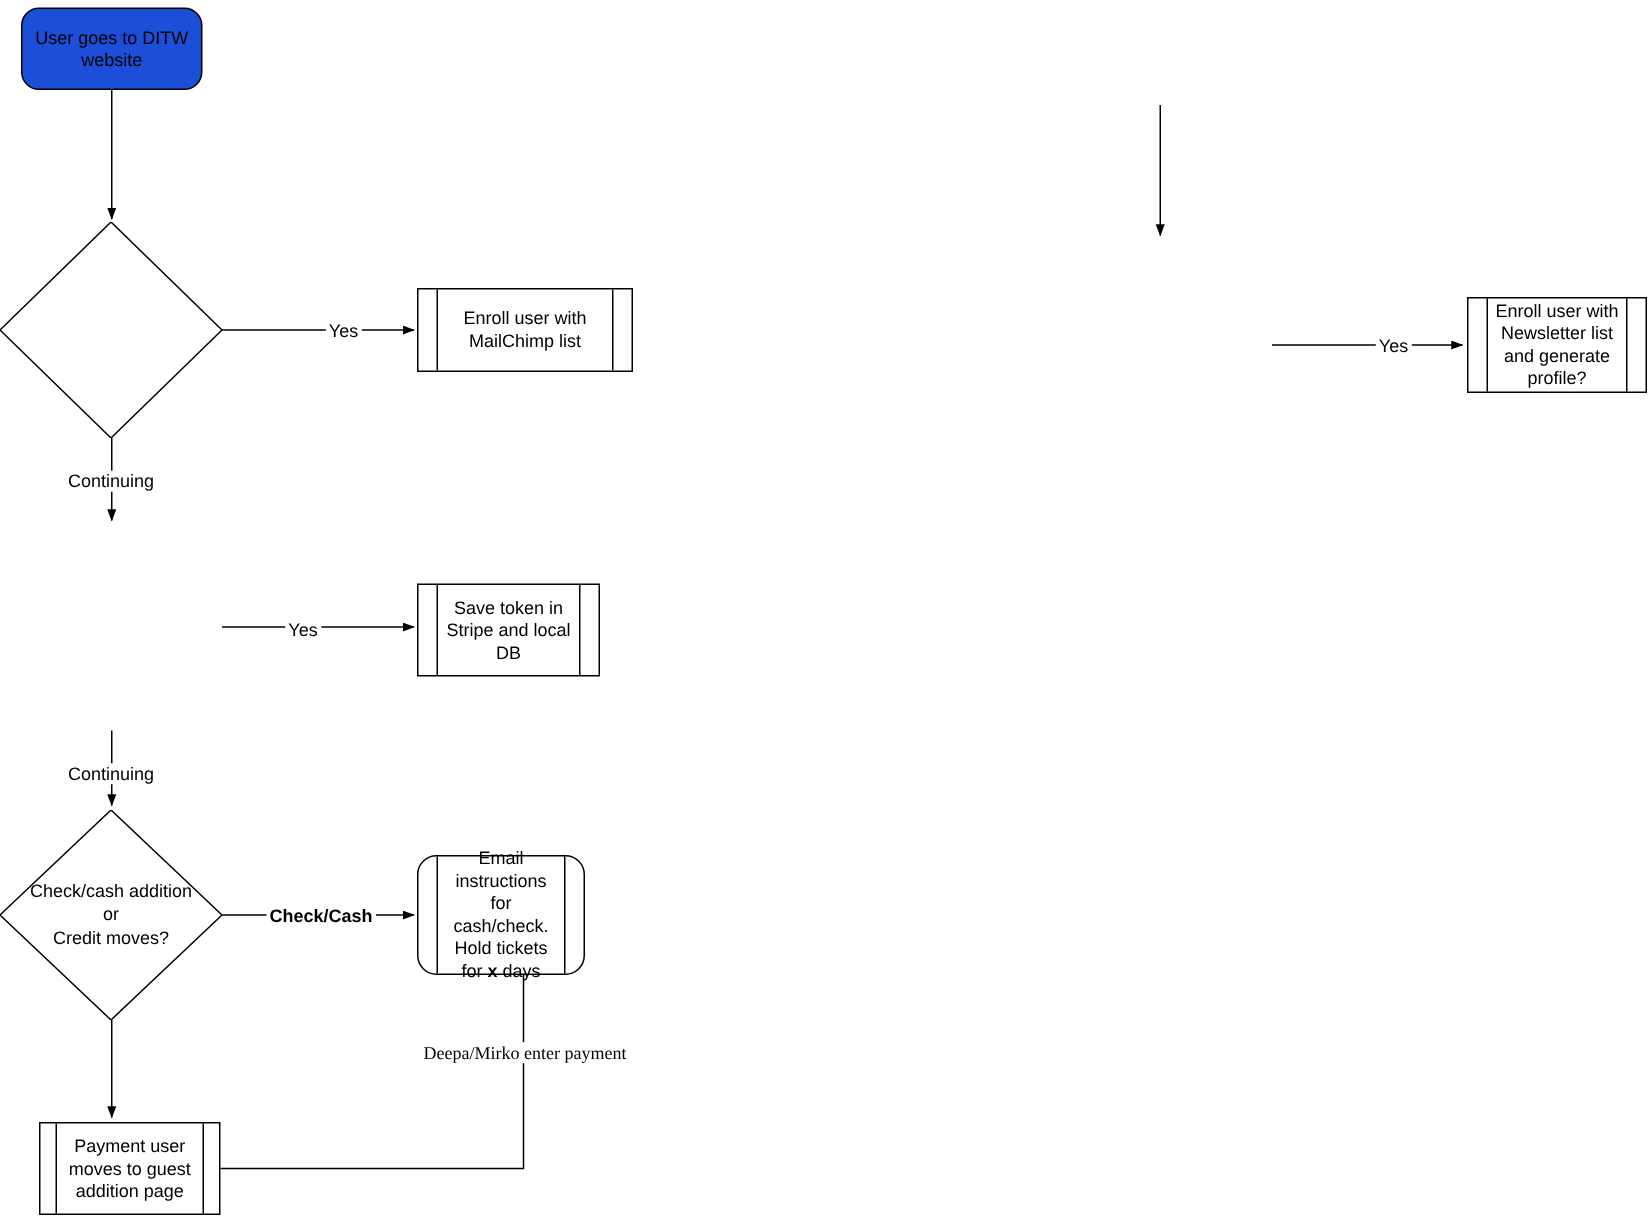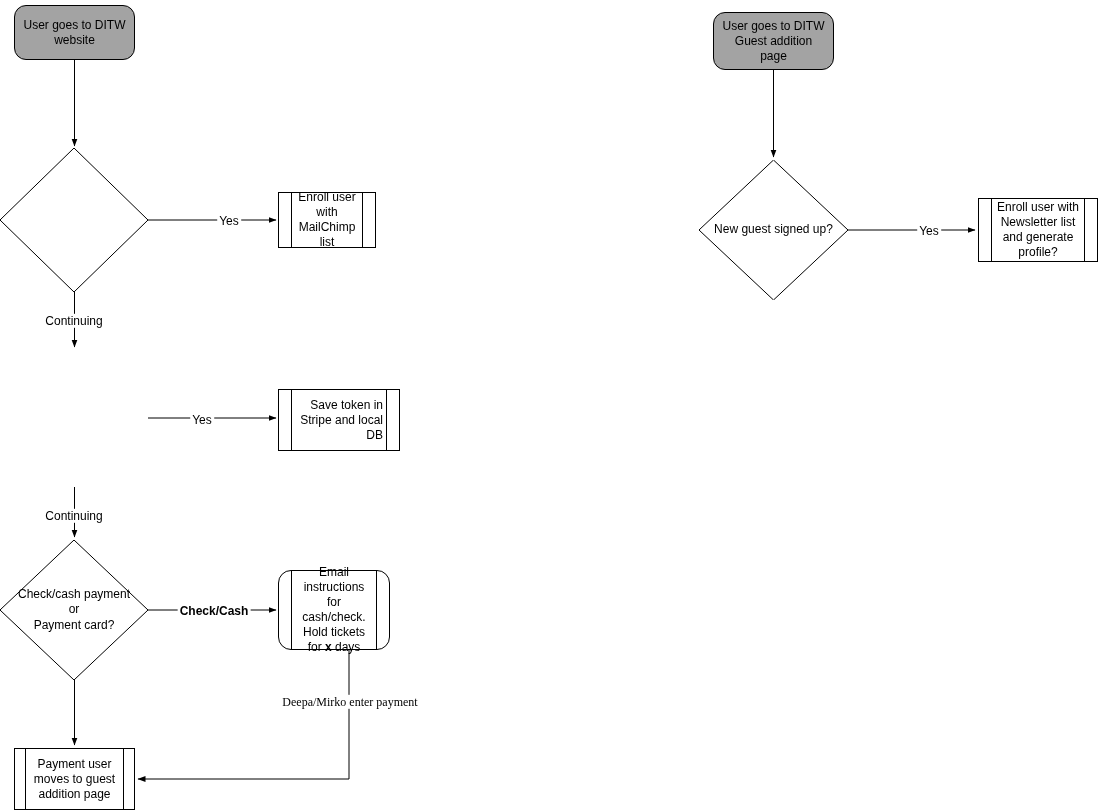--- a/index.html
+++ b/index.html
@@ -13,21 +13,21 @@
     position: relative;
   }
   #canvas { position: relative; width: 1100px; height: 812px; }
   #edges { position: absolute; left: 0; top: 0; width: 1100px; height: 812px; }
 
   .node { position: absolute; box-sizing: border-box; }
 
   .terminator {
     border: 1px solid #000;
     border-radius: 12px;
-    background: #a3a3a3;
+    background: #1d4ed8;
     display: flex; align-items: center; justify-content: center;
     text-align: center;
     padding: 2px 8px;
     line-height: 1.25;
   }
 
   .subroutine {
     border: 1px solid #000;
     background: #fff;
     display: flex; align-items: center; justify-content: center;
@@ -90,76 +90,67 @@
   </div>
 
   <div class="node diamond" style="left:0px; top:148px; width:148px; height:144px;">
     <svg width="148" height="144" viewBox="0 0 148 144">
       <polygon points="74,0 148,72 74,144 0,72" fill="#ffffff" stroke="#000000" stroke-width="1"></polygon>
     </svg>
   </div>
 
   <div class="edge-label" style="left:229px; top:221px;">Yes</div>
 
-  <div class="node subroutine" style="left:278px; top:192px; width:98px; height:56px;">
+  <div class="node subroutine" style="left:278px; top:192px; width:144px; height:56px;">
     <div class="sub-line l"></div>
     <div class="sub-line r"></div>
     <span class="inner-text">Enroll user with MailChimp list</span>
   </div>
 
   <div class="edge-label" style="left:74px; top:321px;">Continuing</div>
 
 
   <div class="edge-label" style="left:202px; top:420px;">Yes</div>
 
-  <div class="node subroutine" style="left:278px; top:389px; width:122px; height:62px;text-align:right;">
+  <div class="node subroutine" style="left:278px; top:389px; width:122px; height:62px;">
     <div class="sub-line l"></div>
     <div class="sub-line r"></div>
     <span class="inner-text">Save token in Stripe and local DB</span>
   </div>
 
   <div class="edge-label" style="left:74px; top:516px;">Continuing</div>
 
   <div class="node diamond" style="left:0px; top:540px; width:148px; height:140px;">
     <svg width="148" height="140" viewBox="0 0 148 140">
       <polygon points="74,0 148,70 74,140 0,70" fill="#ffffff" stroke="#000000" stroke-width="1"></polygon>
     </svg>
     <div class="d-label" style="left:0; width:100%;">
-      <div>Check/cash payment</div>
+      <div>Check/cash addition</div>
       <div>or</div>
-      <div>Payment card?</div>
+      <div>Credit moves?</div>
     </div>
   </div>
 
   <div class="edge-label" style="left:214px; top:611px;font-weight:bold;">Check/Cash</div>
 
   <div class="node subroutine" style="left:278px; top:570px; width:112px; height:80px;border-radius:13px;">
     <div class="sub-line l"></div>
     <div class="sub-line r"></div>
     <span class="inner-text"><span>Email instructions for cash/check. Hold tickets for </span><span class="bold">x</span><span> days</span></span>
   </div>
 
   <div class="edge-label" style="left:350px; top:702px;font-family:Liberation Serif, serif;">Deepa/Mirko enter payment</div>
 
-  <div class="node subroutine tight" style="left:14px; top:748px; width:121px; height:62px;">
+  <div class="node subroutine tight" style="left:26px; top:748px; width:121px; height:62px;">
     <div class="sub-line l"></div>
     <div class="sub-line r"></div>
     <span class="inner-text" style="padding:2px 14px;">Payment user moves to guest addition page</span>
   </div>
 
-  <div class="node terminator" style="left:713px; top:12px; width:121px; height:58px;">
-    <span>User goes to DITW Guest addition page</span>
-  </div>
 
-  <div class="node diamond" style="left:699px; top:160px; width:149px; height:140px;">
-    <svg width="149" height="140" viewBox="0 0 149 140">
-      <polygon points="74.5,0 149,70 74.5,140 0,70" fill="#ffffff" stroke="#000000" stroke-width="1"></polygon>
-    </svg>
-    <div class="d-label" style="left:4%; width:92%;">New guest signed up?</div>
-  </div>
 
   <div class="edge-label" style="left:929px; top:231px;">Yes</div>
 
   <div class="node subroutine" style="left:978px; top:198px; width:120px; height:64px;">
     <div class="sub-line l"></div>
     <div class="sub-line r"></div>
     <span class="inner-text">Enroll user with Newsletter list and generate profile?</span>
   </div>
 
 </div>

